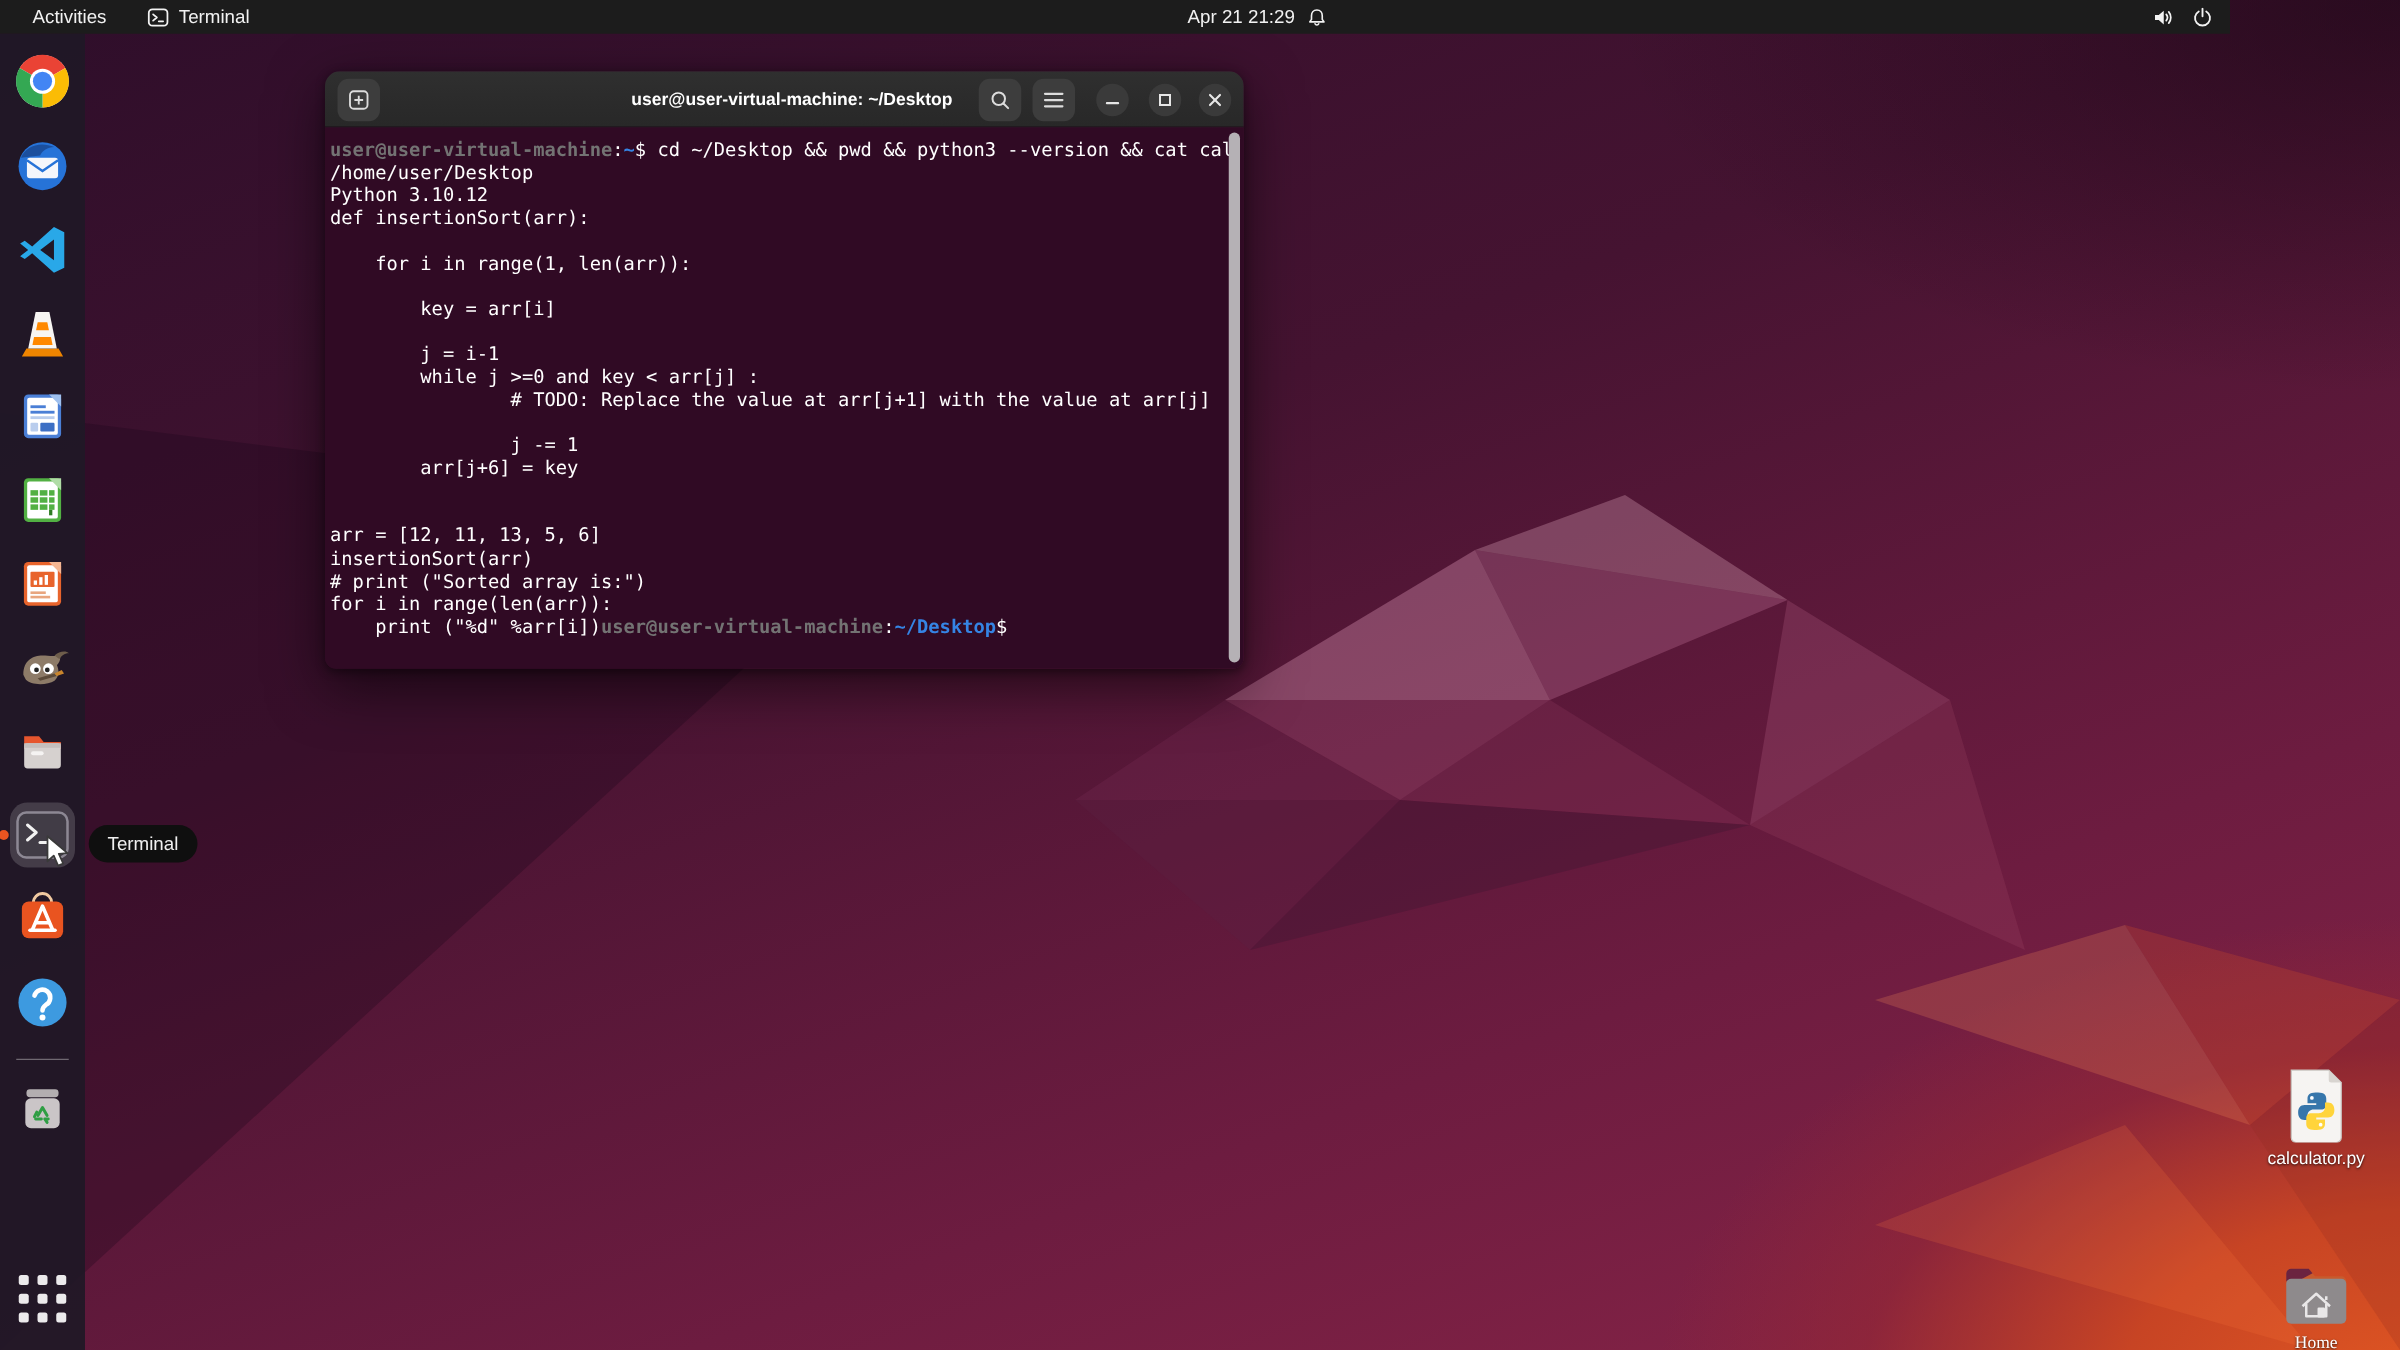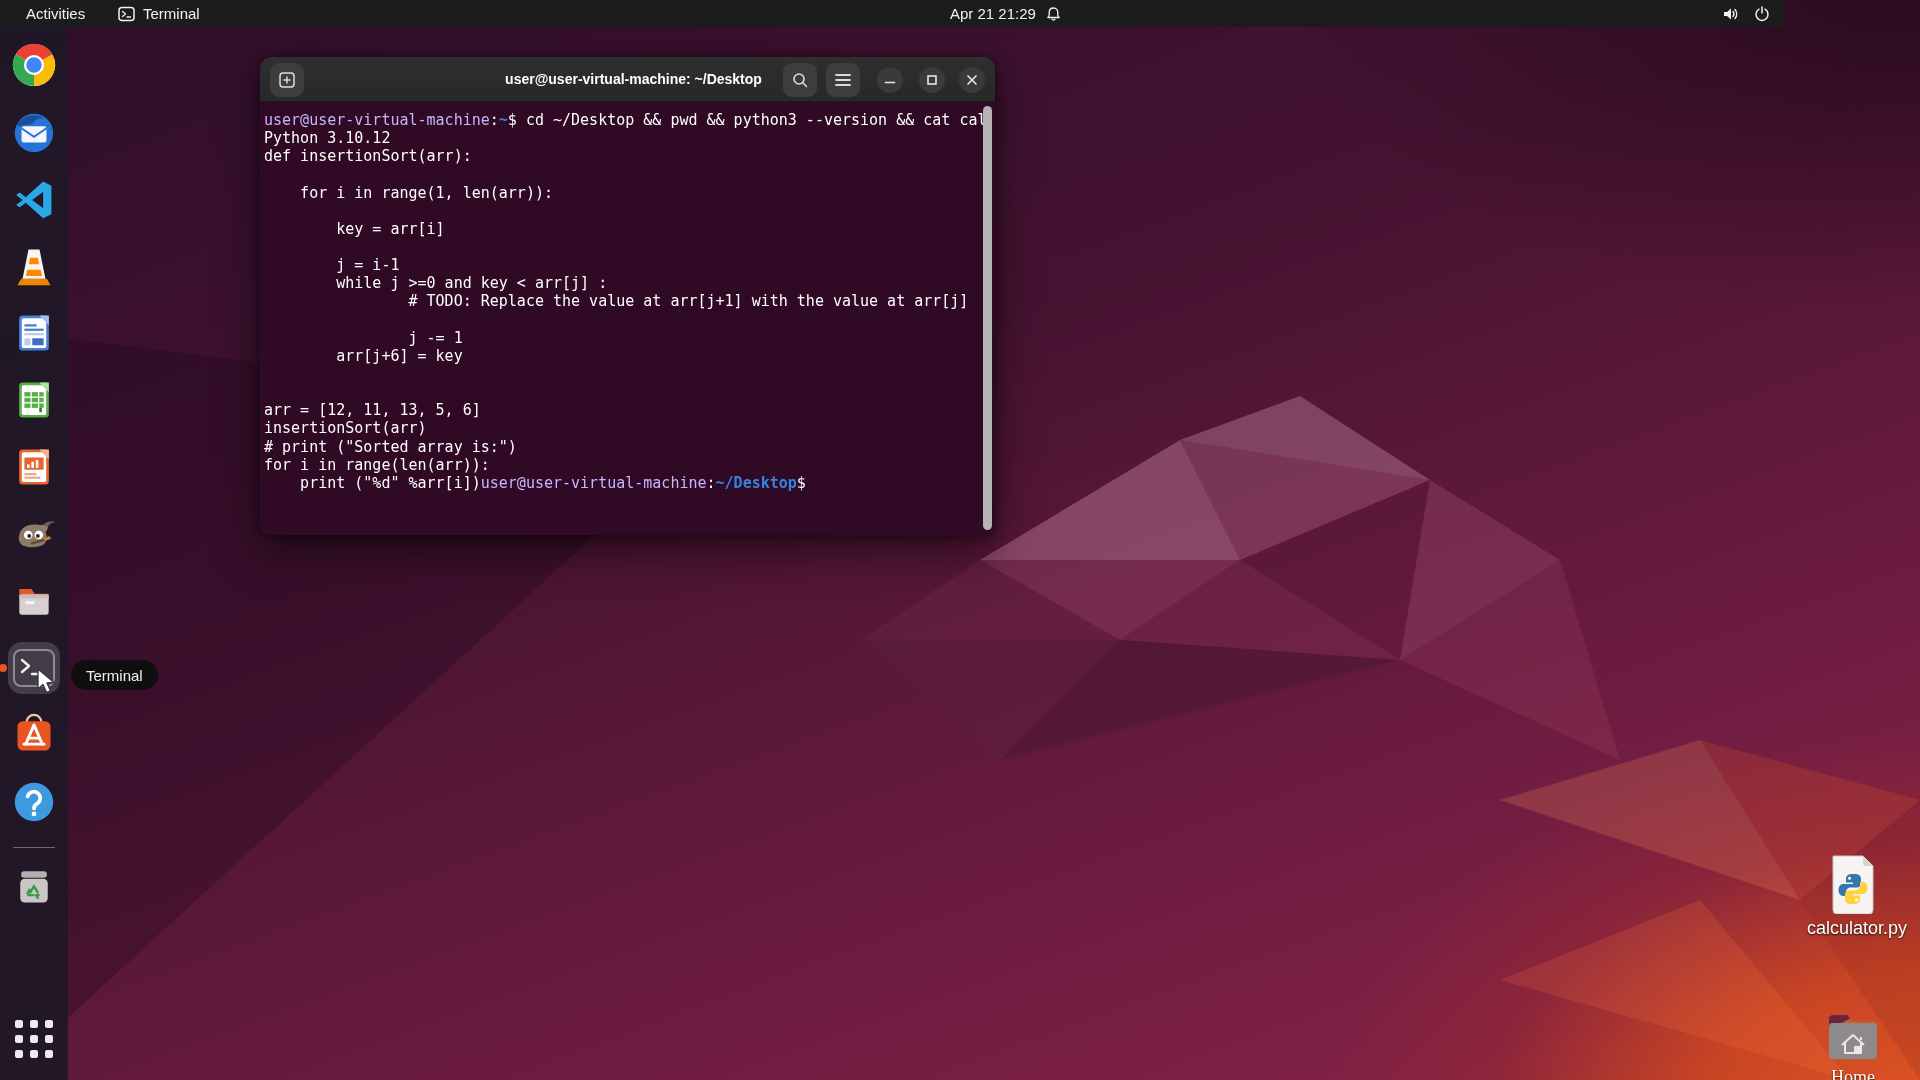--- a/index.html
+++ b/index.html
@@ -71,31 +71,31 @@
   }
   .tb-square { width:34px; height:34px; top:6px; border-radius:9px; }
   .tb-circle { width:26px; height:26px; top:10px; border-radius:50%; background:#3a3a3a; }
   .term-body {
     position:relative; height:433px; background:#300a24;
     padding:9px 4px 0 4px;
     font-family:"DejaVu Sans Mono", monospace; font-size:15px;
   }
   .trow { height:18.15px; line-height:18.15px; white-space:pre; color:#ffffff; }
   .t-fg { color:#ffffff; }
-  .t-green { color:#c4b5fd; font-weight:normal; }
+  .t-green { color:#737373; font-weight:bold; }
   .t-blue { color:#3584e4; font-weight:bold; }
   .term-scrollbar {
     position:absolute; right:3px; top:4px; bottom:5px; width:9px;
     background:#b5b1b5; border-radius:5px;
   }
 
   
   .desk-icon { position:absolute; width:92px; text-align:center; z-index:20; }
   .desk-icon .di-label {
-    display:inline-block; margin-top:4px; color:#ffffff; font-size:18px;
+    display:inline-block; margin-top:4px; color:#ffffff; font-size:14px;
     text-shadow:0 1px 2px rgba(0,0,0,0.85);
   }
   .di-img { display:flex; justify-content:center; }
 
   
   .cursor { position:absolute; left:36px; top:668px; z-index:100; }
 </style>
 </head>
 <body>
 
@@ -362,20 +362,21 @@
     <div class="tb-btn tb-circle" style="left:699px;">
       <svg width="12" height="12" viewBox="0 0 12 12">
         <line x1="2" y1="2" x2="10" y2="10" stroke="#e6e6e6" stroke-width="1.7" stroke-linecap="round"></line>
         <line x1="10" y1="2" x2="2" y2="10" stroke="#e6e6e6" stroke-width="1.7" stroke-linecap="round"></line>
       </svg>
     </div>
   </div>
   <div class="term-body">
     <div id="terminal-text">
         <div class="trow"><span class="t-green">user@user-virtual-machine</span><span class="t-fg">:</span><span class="t-blue">~</span><span class="t-fg">$ </span><span class="t-fg">cd ~/Desktop &amp;&amp; pwd &amp;&amp; python3 --version &amp;&amp; cat cal</span></div>
+        <div class="trow"><span class="t-fg">/home/user/Desktop</span></div>
         <div class="trow"><span class="t-fg">Python 3.10.12</span></div>
         <div class="trow"><span class="t-fg">def insertionSort(arr):</span></div>
         <div class="trow">&nbsp;</div>
         <div class="trow"><span class="t-fg">    for i in range(1, len(arr)):</span></div>
         <div class="trow">&nbsp;</div>
         <div class="trow"><span class="t-fg">        key = arr[i]</span></div>
         <div class="trow">&nbsp;</div>
         <div class="trow"><span class="t-fg">        j = i-1</span></div>
         <div class="trow"><span class="t-fg">        while j &gt;=0 and key &lt; arr[j] :</span></div>
         <div class="trow"><span class="t-fg">                # TODO: Replace the value at arr[j+1] with the value at arr[j]</span></div>

